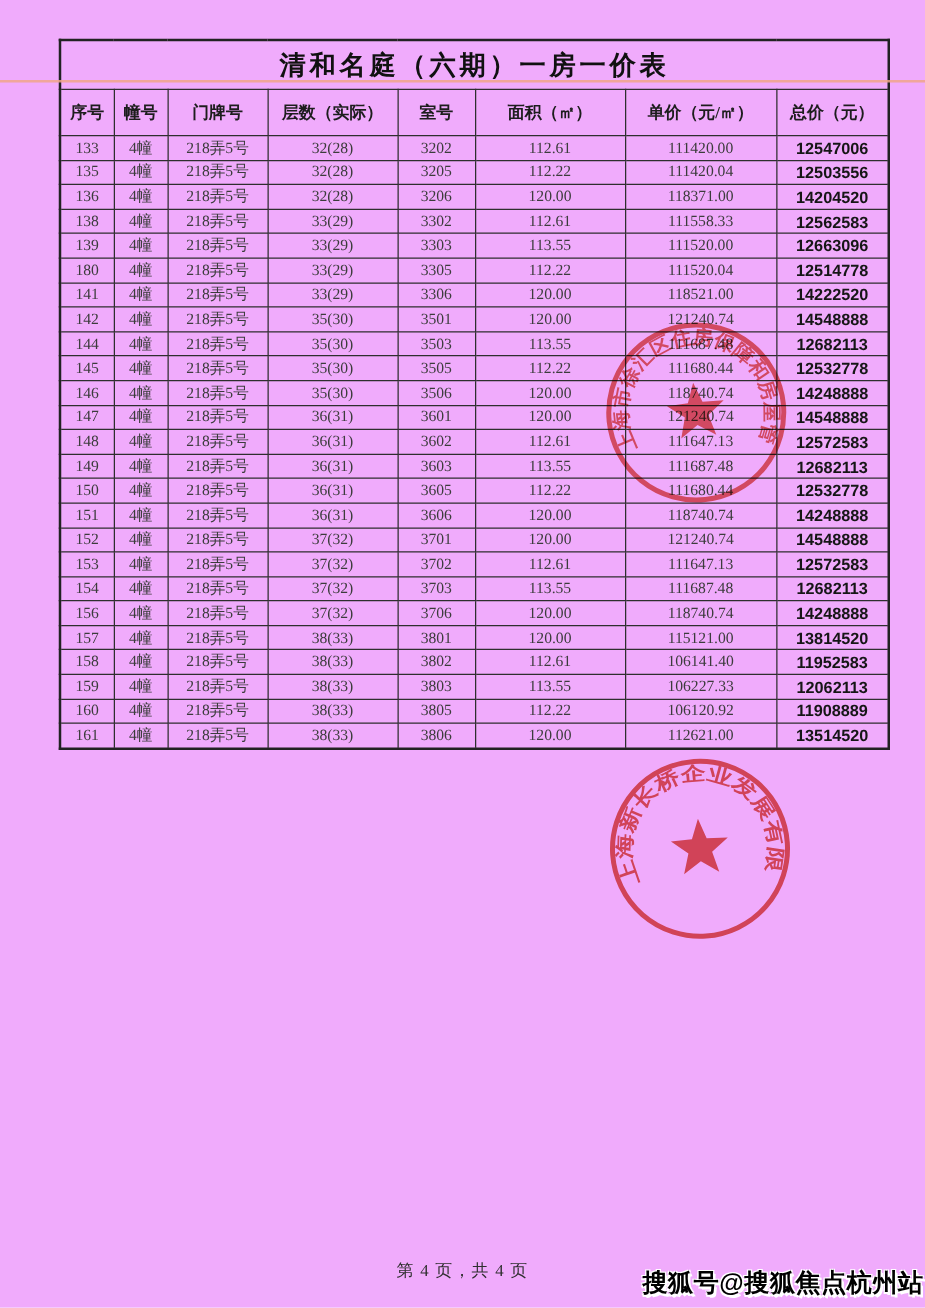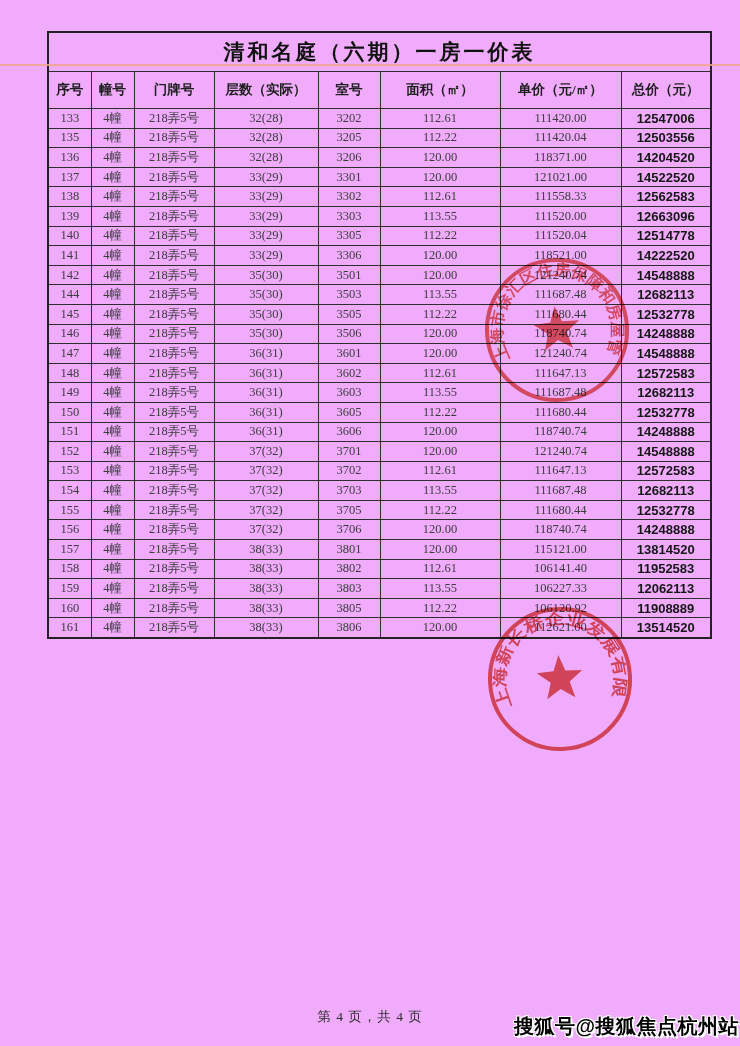--- a/index.html
+++ b/index.html
@@ -128,51 +128,41 @@
             <td>136</td>
             <td>4幢</td>
             <td>218弄5号</td>
             <td>32(28)</td>
             <td>3206</td>
             <td>120.00</td>
             <td>118371.00</td>
             <td class="total">14204520</td>
           </tr>
           <tr>
-            <td>137</td>
-            <td>4幢</td>
-            <td>218弄5号</td>
-            <td>33(29)</td>
-            <td>3301</td>
-            <td>120.00</td>
-            <td>121021.00</td>
-            <td class="total">14522520</td>
-          </tr>
-          <tr>
             <td>138</td>
             <td>4幢</td>
             <td>218弄5号</td>
             <td>33(29)</td>
             <td>3302</td>
             <td>112.61</td>
             <td>111558.33</td>
             <td class="total">12562583</td>
           </tr>
           <tr>
             <td>139</td>
             <td>4幢</td>
             <td>218弄5号</td>
             <td>33(29)</td>
             <td>3303</td>
             <td>113.55</td>
             <td>111520.00</td>
             <td class="total">12663096</td>
           </tr>
           <tr>
-            <td>140</td>
+            <td>180</td>
             <td>4幢</td>
             <td>218弄5号</td>
             <td>33(29)</td>
             <td>3305</td>
             <td>112.22</td>
             <td>111520.04</td>
             <td class="total">12514778</td>
           </tr>
           <tr>
             <td>141</td>
@@ -296,30 +286,20 @@
           </tr>
           <tr>
             <td>154</td>
             <td>4幢</td>
             <td>218弄5号</td>
             <td>37(32)</td>
             <td>3703</td>
             <td>113.55</td>
             <td>111687.48</td>
             <td class="total">12682113</td>
-          </tr>
-          <tr>
-            <td>155</td>
-            <td>4幢</td>
-            <td>218弄5号</td>
-            <td>37(32)</td>
-            <td>3705</td>
-            <td>112.22</td>
-            <td>111680.44</td>
-            <td class="total">12532778</td>
           </tr>
           <tr>
             <td>156</td>
             <td>4幢</td>
             <td>218弄5号</td>
             <td>37(32)</td>
             <td>3706</td>
             <td>120.00</td>
             <td>118740.74</td>
             <td class="total">14248888</td>

